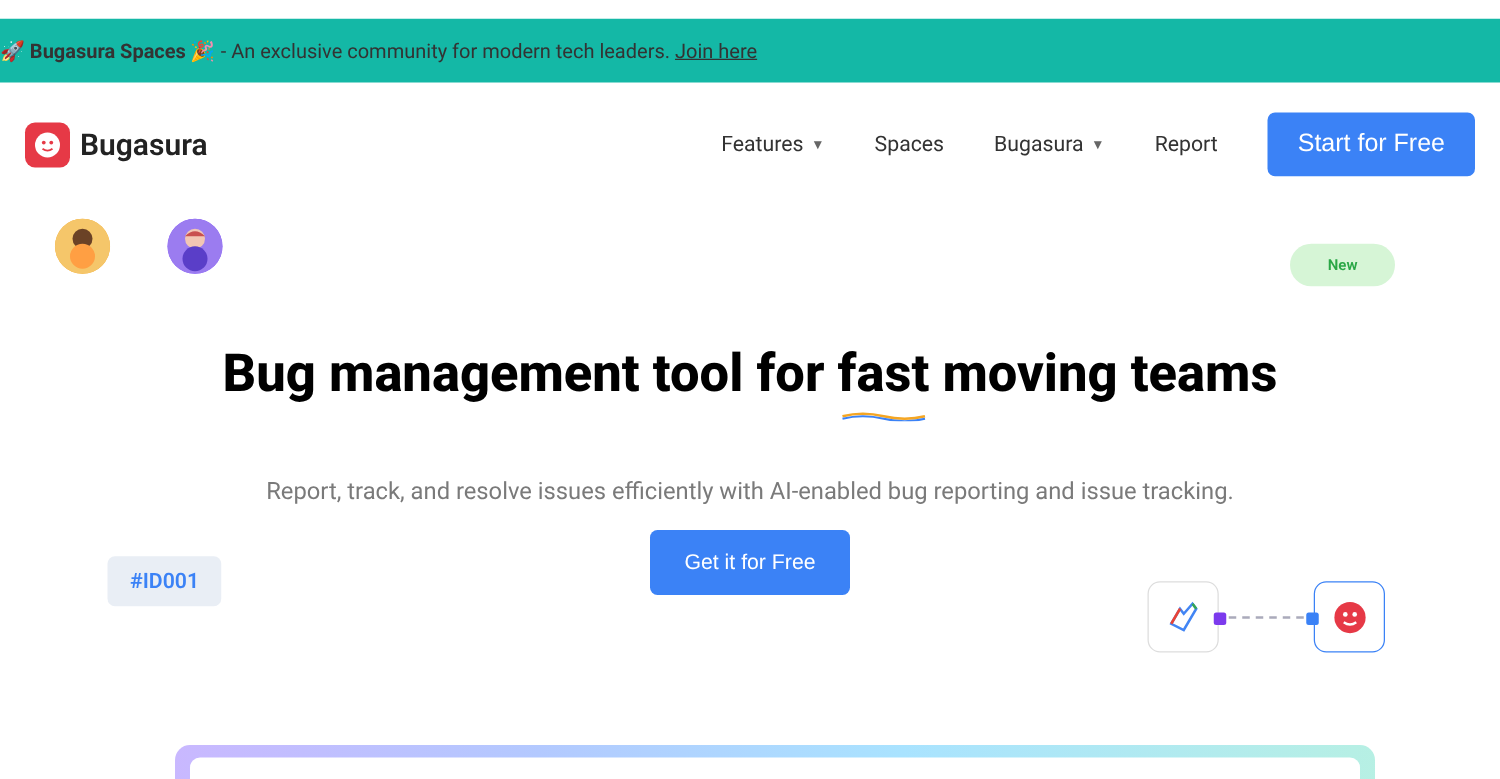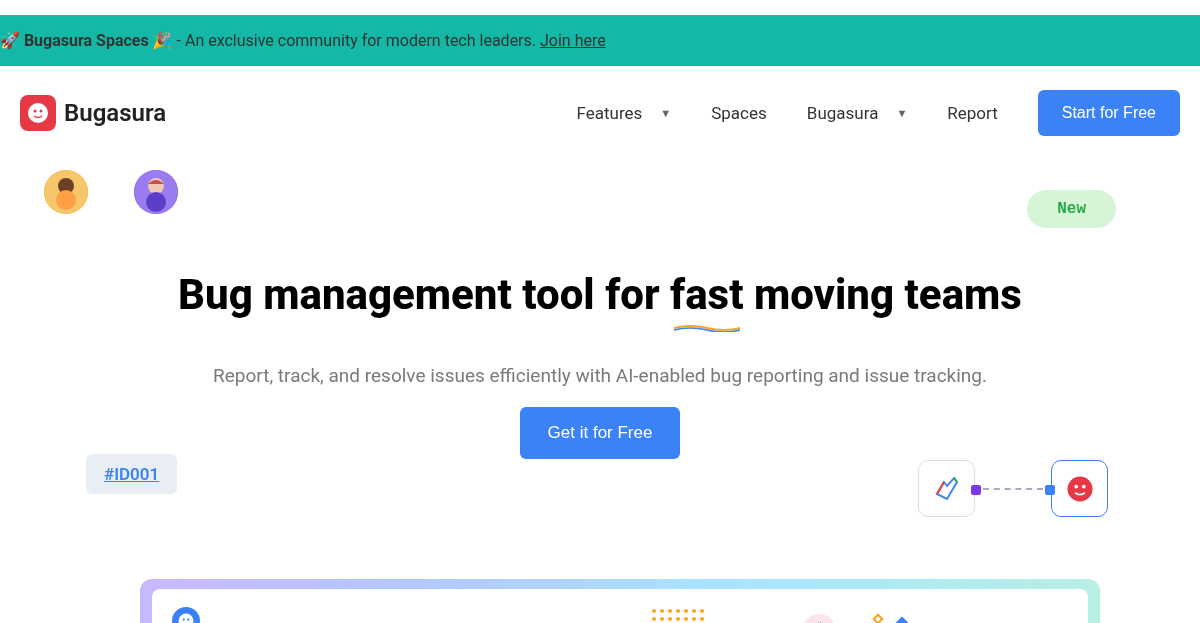--- a/index.html
+++ b/index.html
@@ -7,37 +7,37 @@
   
   .banner { background: #14b8a6; padding: 16px 0; text-align: left; font-size: 16px; color: #333; position: relative; overflow: hidden; margin-top: 15px; }
   .banner-strong { font-weight: 700; }
   .banner-link { text-decoration: underline; color: #333; cursor: pointer; }
   
   .header { display: flex; align-items: center; justify-content: space-between; padding: 24px 20px; border-bottom: 0; }
   .logo { display: flex; align-items: center; gap: 8px; }
   .logo-icon { width: 36px; height: 36px; background: #e63946; border-radius: 8px; display: flex; align-items: center; justify-content: center; font-size: 22px; }
   .logo-text { font-size: 24px; font-weight: 600; color: #222; }
   .nav { display: flex; align-items: center; gap: 40px; }
-  .nav-item { color: #333; font-size: 17px; cursor: pointer; display: flex; align-items: center; gap: 18px; }
+  .nav-item { color: #333; font-size: 17px; cursor: pointer; display: flex; align-items: center; gap: 6px; }
   .chevron { font-size: 11px; color: #666; }
-  .start-free { background: #3b82f6; color: #fff; padding: 14px 24px; border-radius: 6px; font-size: 16px; cursor: pointer; border: none; }
+  .start-free { background: #3b82f6; color: #fff; padding: 14px 24px; border-radius: 6px; font-size: 20px; cursor: pointer; border: none; }
   
   .hero { position: relative; padding: 30px 40px 0 40px; text-align: center; }
   .avatar { width: 44px; height: 44px; border-radius: 50%; position: absolute; }
   .avatar1 { top: 10px; left: 44px; background: #f5a623; }
   .avatar2 { top: 10px; left: 134px; background: #7c4dff; }
   
-  .new-pill { position: absolute; top: 30px; right: 84px; background: #d6f5d6; color: #2aa746; padding: 10px 30px; border-radius: 20px; font-size: 16px; font-weight: 600; font-family: Liberation Mono, monospace; }
+  .new-pill { position: absolute; top: 30px; right: 84px; background: #d6f5d6; color: #2aa746; padding: 10px 30px; border-radius: 20px; font-size: 12px; font-weight: 600; }
   
   .hero-title { font-size: 42px; font-weight: 800; color: #000000; margin-top: 80px; line-height: 1.2; position: relative; display: inline-block; }
   .squiggle { position: absolute; right: 280px; bottom: -12px; width: 70px; height: 8px; }
-  .hero-sub { font-size: 19px; color: #7a7a7a; margin-top: 44px; }
+  .hero-sub { font-size: 19px; color: #7a7a7a; margin-top: 56px; }
   .get-free { display: inline-block; margin-top: 20px; background: #3b82f6; color: #fff; padding: 16px 28px; border-radius: 6px; font-size: 17px; border: none; cursor: pointer; }
   
-  .id-chip { position: absolute; left: 86px; top: 294px; background: #e9eef5; color: #3b82f6; font-weight: 600; padding: 10px 18px; border-radius: 6px; font-size: 17px; text-decoration: underline; }
+  .id-chip { position: absolute; left: 86px; top: 280px; background: #e9eef5; color: #3b82f6; font-weight: 600; padding: 10px 18px; border-radius: 6px; font-size: 17px; }
   
   .integ-row { position: absolute; right: 92px; top: 300px; display: flex; align-items: center; gap: 8px; }
   .integ-box { width: 57px; height: 57px; border: 1px solid #ddd; border-radius: 10px; background: #fff; display: flex; align-items: center; justify-content: center; }
   .integ-box.bugasura { border: 1.5px solid #3b82f6; }
   .dashed-line { border-top: 2px dashed #aab; width: 60px; height: 0; position: relative; }
   .dot-purple { width: 10px; height: 10px; background: #7c3aed; border-radius: 2px; position: absolute; left: -12px; top: -5px; }
   .dot-blue { width: 10px; height: 10px; background: #3b82f6; border-radius: 2px; position: absolute; right: -12px; top: -5px; }
   
   .preview { margin: 120px 60px 0 100px; height: 70px; border-radius: 12px 12px 0 0; padding: 10px 12px 0 12px; background: linear-gradient(100deg, #c9b8ff 0%, #b3c9ff 30%, #a9e3ff 60%, #b7f0e3 100%); position: relative; }
   .preview-inner { background: #fff; border-radius: 8px 8px 0 0; height: 100%; position: relative; }

